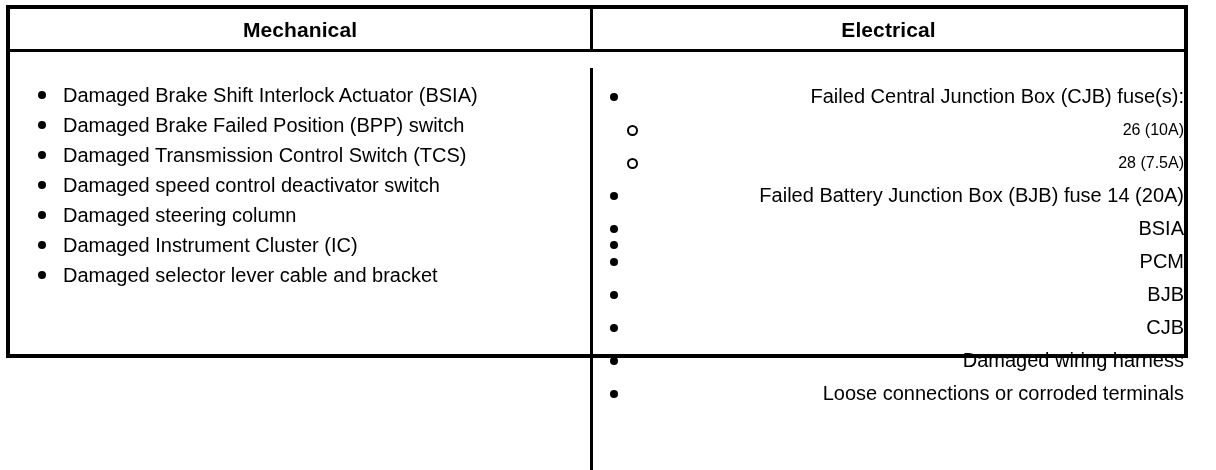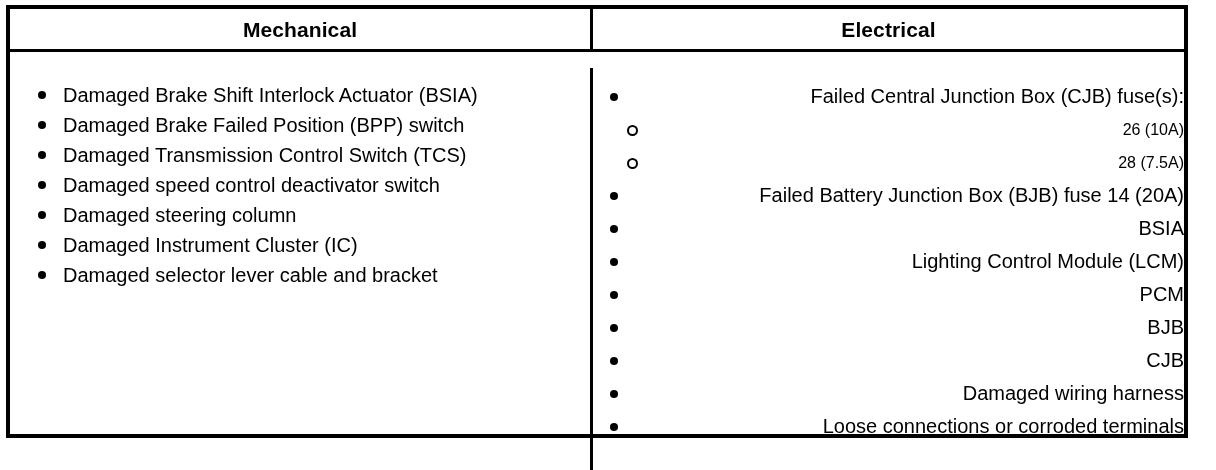--- a/index.html
+++ b/index.html
@@ -19,21 +19,21 @@
     position: relative;
     width: 1216px;
     height: 470px;
   }
 
   .table {
     position: absolute;
     left: 6px;
     top: 5px;
     width: 1182px;
-    height: 433px;
+    height: 353px;
     border: 4px solid #000000;
     box-sizing: border-box;
     background: #ffffff;
   }
 
   .header-row {
     display: flex;
     height: 43px;
     border-bottom: 3px solid #000000;
     box-sizing: border-box;
@@ -221,21 +221,20 @@
           <li>
             <span class="bullet-dot"></span>
             <span class="li-text">Failed Battery Junction Box (BJB) fuse 14 (20A)</span>
           </li>
           <li>
             <span class="bullet-dot"></span>
             <span class="li-text">BSIA</span>
           </li>
           <li>
             <span class="bullet-dot"></span>
-            <span class="li-text">Lighting Control Module (LCM)</span>
           </li>
           <li>
             <span class="bullet-dot"></span>
             <span class="li-text">PCM</span>
           </li>
           <li>
             <span class="bullet-dot"></span>
             <span class="li-text">BJB</span>
           </li>
           <li>

